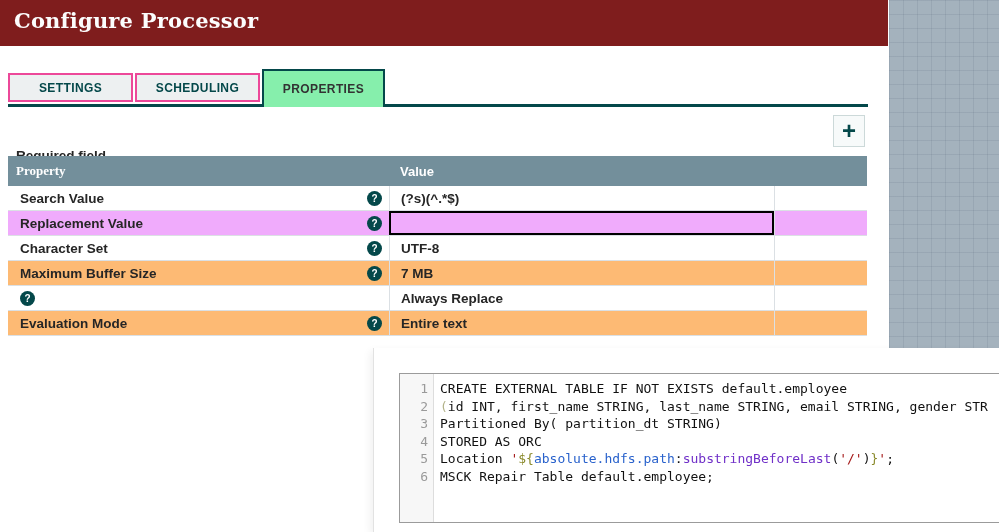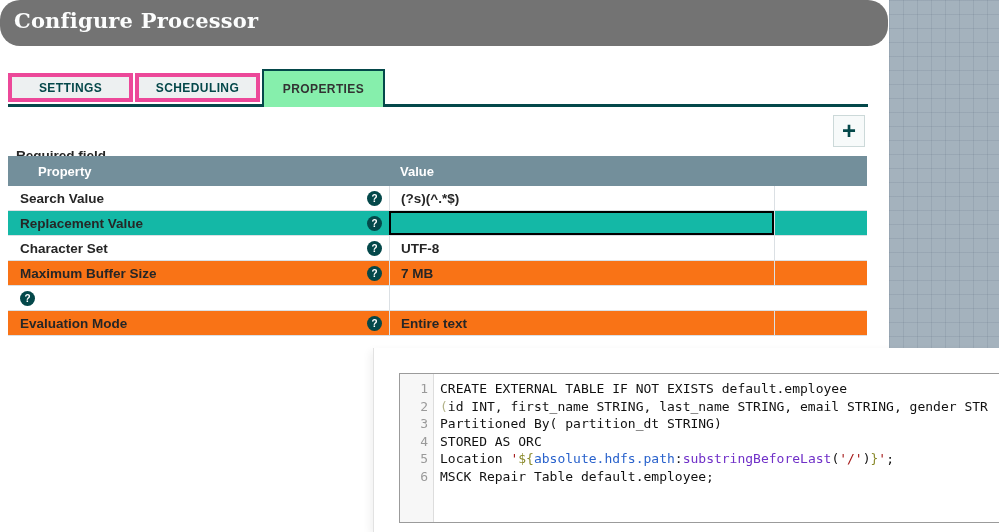--- a/index.html
+++ b/index.html
@@ -11,58 +11,58 @@
   #canvas {
     left:889px; top:0; width:110px; height:349px;
     background-color:#a4b2bd;
     background-image:
       linear-gradient(rgba(90,110,125,0.16) 1px, transparent 1px),
       linear-gradient(90deg, rgba(90,110,125,0.16) 1px, transparent 1px);
     background-size:14px 14px;
   }
 
   
-  #titlebar { left:0; top:0; width:888px; height:46px; background:#737373;border-radius:20px; }
+  #titlebar { left:0; top:0; width:888px; height:46px; background:#7f1d1d; }
   #titlebar .title {
     position:absolute; left:14px; top:8px;
     font-family:"DejaVu Serif", serif; font-weight:bold;
     font-size:21px; color:#fcfdfd; letter-spacing:0.2px;
   }
 
   
   #tabbar { left:8px; top:69px; width:860px; height:38px; }
   #tabbar .underline { position:absolute; left:0; bottom:0; width:860px; height:3px; background:#04484a; }
   .tab { position:absolute; display:flex; align-items:center; justify-content:center;
          font-size:12px; font-weight:bold; letter-spacing:0.4px; cursor:default; }
-  .tab.inactive { top:4px; height:29px; background:#edf0f1; border:4px solid #ec4899; color:#04484a; }
+  .tab.inactive { top:4px; height:29px; background:#edf0f1; border:2px solid #ec4899; color:#04484a; }
   .tab.active   { top:0; height:38px; background:#86efac; border:2px solid #04484a; border-bottom:none;
                   color:#333; z-index:2; }
   #tab-0 { left:0;   width:125px; }
   #tab-1 { left:127px; width:125px;justify-content:center; }
   #tab-2 { left:254px; width:123px; }
   #tab-3 { left:379px; width:124px; }
 
   
   #required-label { left:16px; top:120px; font-size:13.5px; font-weight:bold; color:#262626;margin-top:28px; }
   #add-btn { left:833px; top:115px; width:32px; height:32px; background:#f7fafa;
              border:1px solid #ccd9d9; display:flex; align-items:center; justify-content:center;
              color:#04484a; font-size:24px; font-weight:bold; line-height:1; cursor:pointer; }
 
   
   #ptable { left:8px; top:156px; width:859px; }
   #phead { display:flex; height:30px; background:#738f9b; color:#fff;
            font-size:13px; font-weight:bold; align-items:center; }
   .cell.name  { width:381px; }
   .cell.value { width:385px; }
   .cell.extra { width:93px; }
-  #phead .name  { padding-left:30px; }
+  #phead .name  { padding-left:8px;font-family:Liberation Serif, serif; }
   #phead .value { padding-left:11px; }
   .prow { display:flex; height:25px; background:#fff; border-bottom:1px solid #dbe0e4; }
-  .prow.alt { background:#f97316; }
-  .prow.sel { background:#14b8a6; }
+  .prow.alt { background:#fdba74; }
+  .prow.sel { background:#f0abfc; }
   .prow .cell { display:flex; align-items:center; font-size:13.5px; font-weight:bold; color:#262626; }
   .prow .name  { padding-left:12px; padding-right:7px; justify-content:space-between; }
   .prow .value { padding-left:11px; border-left:1px solid #dbe0e4; }
   .prow .extra { border-left:1px solid #dbe0e4; }
   .prow .value.editing { border:2px solid #000; padding-left:10px; }
   .help { width:15px; height:15px; min-width:15px; border-radius:50%; background:#04484a; color:#fff;
           font-size:10px; font-weight:bold; display:flex; align-items:center; justify-content:center;
           cursor:pointer; }
 
   
@@ -138,20 +138,21 @@
           <span>Maximum Buffer Size</span>
           <span class="help">?</span>
         </div>
         <div class="cell value">7 MB</div>
         <div class="cell extra"></div>
       </div>
       <div class="prow">
         <div class="cell name">
           <span class="help">?</span>
         </div>
+        <div class="cell value">Always Replace</div>
         <div class="cell extra"></div>
       </div>
       <div class="prow alt">
         <div class="cell name">
           <span>Evaluation Mode</span>
           <span class="help">?</span>
         </div>
         <div class="cell value">Entire text</div>
         <div class="cell extra"></div>
       </div>

